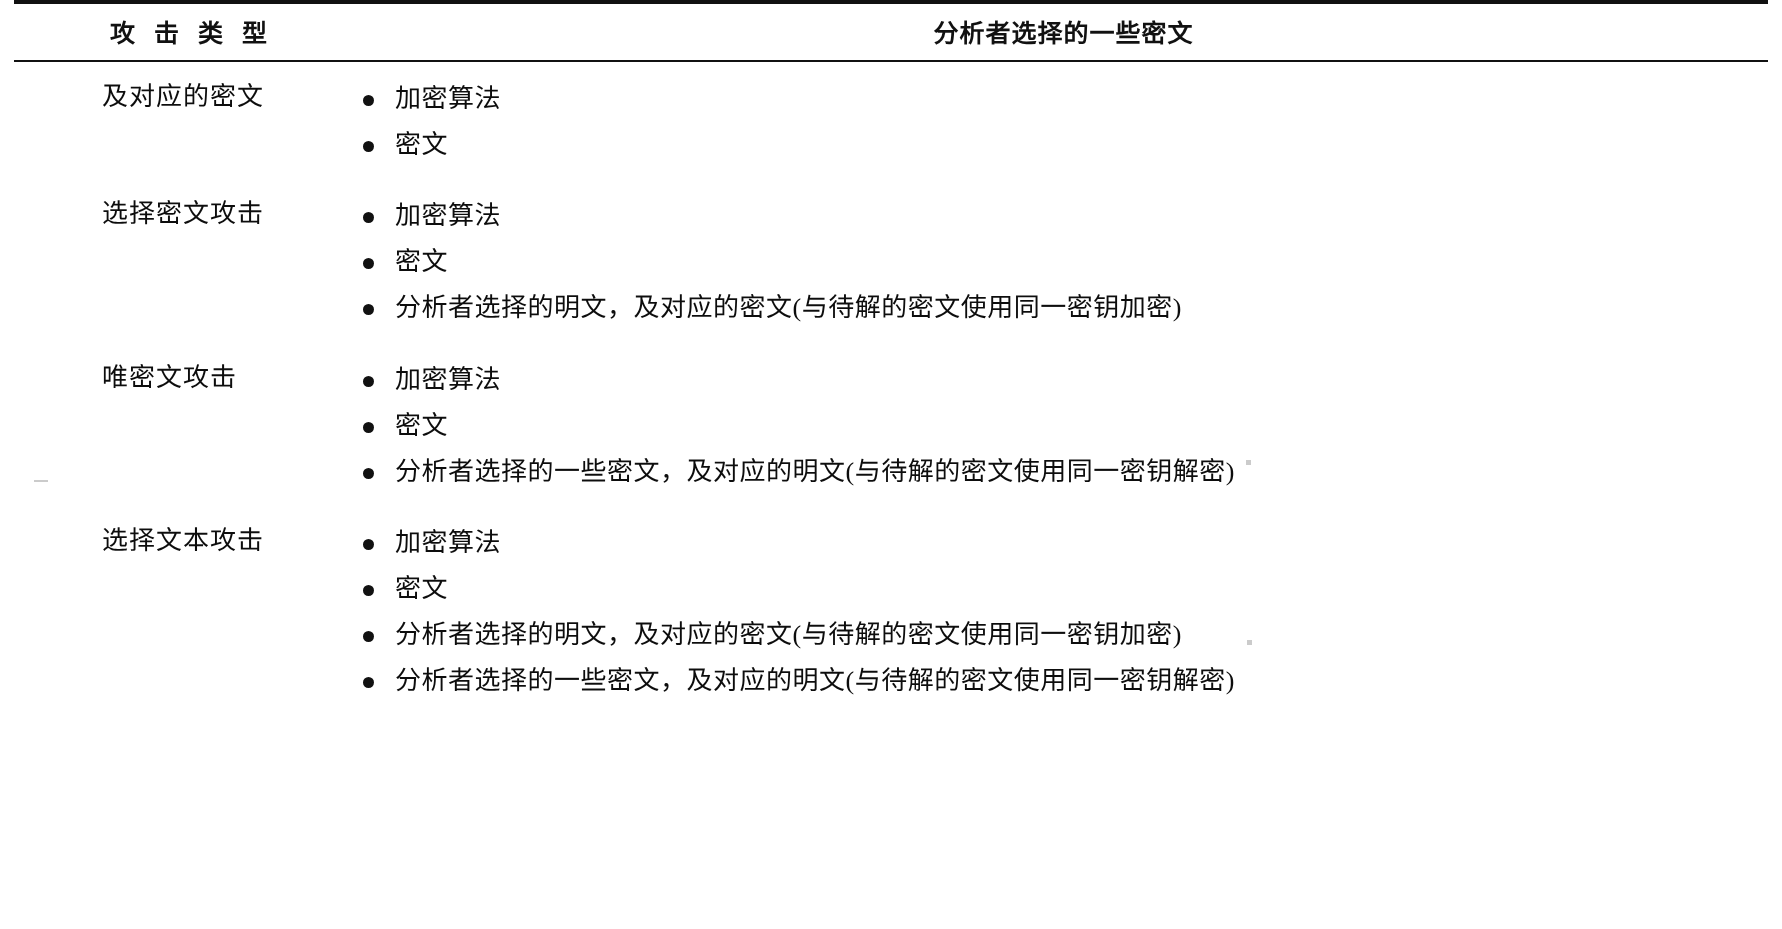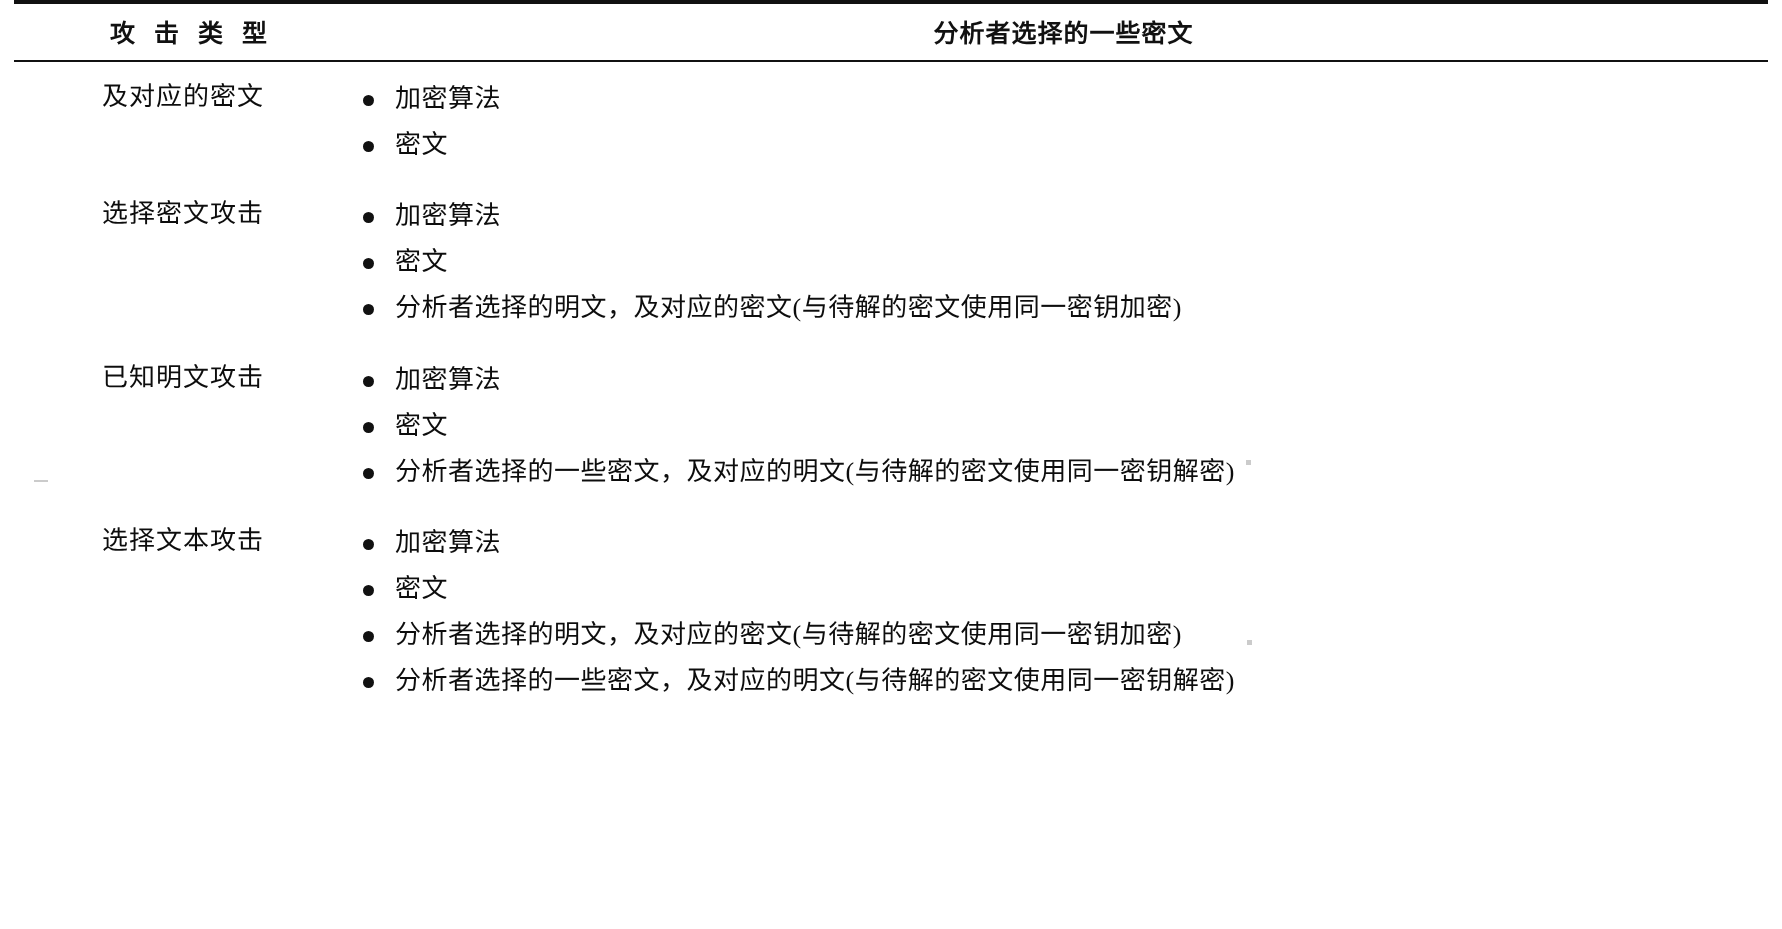--- a/index.html
+++ b/index.html
@@ -180,21 +180,21 @@
           <td class="cell-info">
             <ul class="info-list">
               <li><span class="bullet"></span><span>加密算法</span></li>
               <li><span class="bullet"></span><span>密文</span></li>
               <li><span class="bullet"></span><span>分析者选择的明文，及对应的密文(与待解的密文使用同一密钥加密)</span></li>
             </ul>
           </td>
         </tr>
 
         <tr>
-          <td class="cell-type">已知明文攻击</td>
+          <td class="cell-type">唯密文攻击</td>
           <td class="cell-info">
             <ul class="info-list">
               <li><span class="bullet"></span><span>加密算法</span></li>
               <li><span class="bullet"></span><span>密文</span></li>
               <li><span class="bullet"></span><span>分析者选择的一些密文，及对应的明文(与待解的密文使用同一密钥解密)</span></li>
             </ul>
           </td>
         </tr>
 
         <tr>

